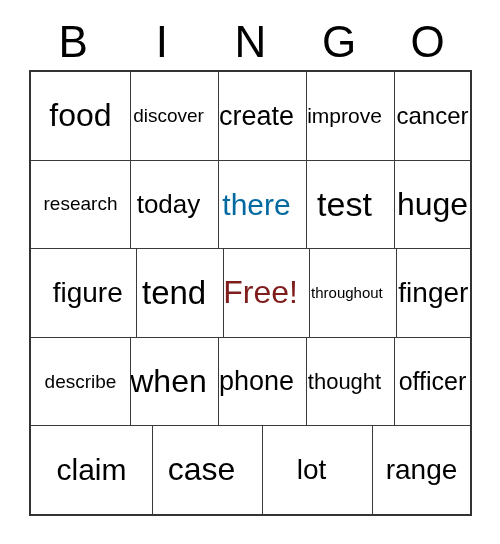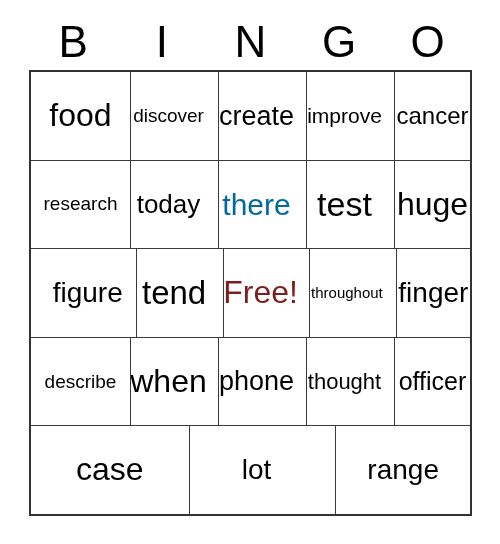--- a/index.html
+++ b/index.html
@@ -174,20 +174,23 @@
         </div>
       <div class="bingo-cell" style="border-left-color: rgb(58, 58, 58);">
           <span class="cell-text" style="font-size: 22px; color: rgb(0, 0, 0);">thought</span>
         </div>
       <div class="bingo-cell" style="border-left-color: rgb(58, 58, 58);">
           <span class="cell-text" style="font-size: 25px; color: rgb(0, 0, 0);">officer</span>
         </div>
     </div>
 
     <div class="bingo-row" style="border-top-color: rgb(58, 58, 58);">
+      <div class="bingo-cell">
+          <span class="cell-text" style="font-size: 30px; color: rgb(0, 0, 0);">claim</span>
+        </div>
       <div class="bingo-cell" style="border-left-color: rgb(58, 58, 58);">
           <span class="cell-text" style="font-size: 32px; color: rgb(0, 0, 0);">case</span>
         </div>
       <div class="bingo-cell" style="border-left-color: rgb(58, 58, 58);">
           <span class="cell-text" style="font-size: 28px; color: rgb(0, 0, 0);">lot</span>
         </div>
       <div class="bingo-cell" style="border-left-color: rgb(58, 58, 58);">
           <span class="cell-text" style="font-size: 28px; color: rgb(0, 0, 0);">range</span>
         </div>
     </div>

